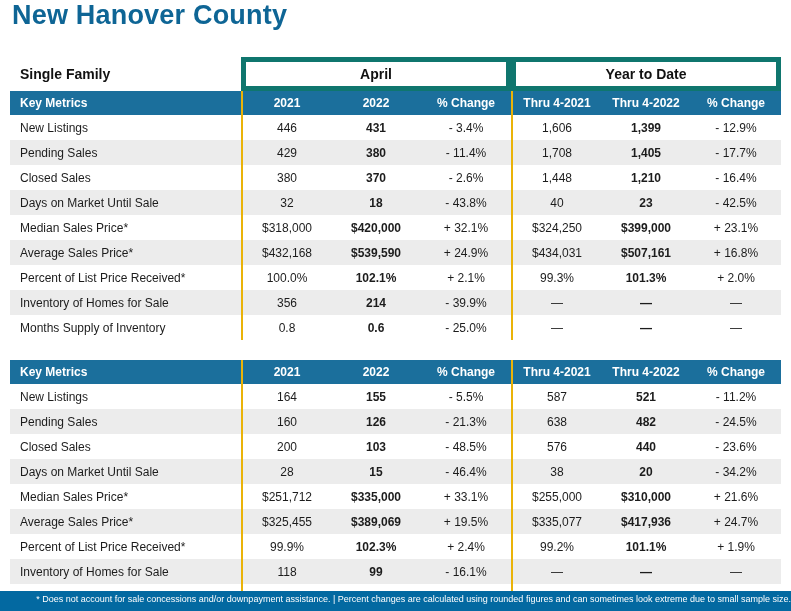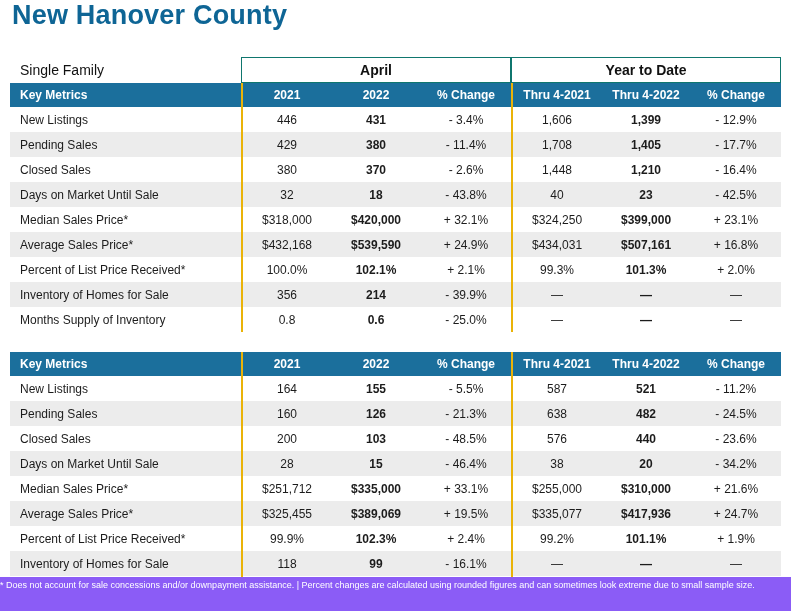--- a/index.html
+++ b/index.html
@@ -29,30 +29,30 @@
   }
   col.c-label { width: 231px; }
   col.c-data  { width: 90px; }
   .group-row td {
     height: 22px;
     font-size: 13px;
     color: #111111;
     background: #ffffff;
   }
   td.section-label {
-    font-weight: normal;
+    font-weight: bold;
     font-size: 14px;
     text-align: left;
     padding-left: 10px;
   }
   td.group-cell {
     font-weight: bold;
     font-size: 14px;
     text-align: center;
-    border: 1px solid #0f766e;
+    border: 5px solid #0f766e;
   }
   .head-row td {
     background: #1b6f9c;
     color: #ffffff;
     font-weight: bold;
     font-size: 12px;
     height: 22px;
     text-align: center;
     margin-top: 11px;
   }
@@ -65,26 +65,26 @@
     background: #ffffff;
   }
   tbody td.metric-label { text-align: left; padding-left: 10px; }
   tbody tr:nth-child(even) td { background: #ececec; }
   td.sep { border-left: 2px solid #eab308; }
   td.bold { font-weight: bold; }
   .footer-bar {
     position: absolute;
     left: 0; bottom: 0;
     width: 791px;
-    height: 34px;
-    background: #8b5cf6;
+    height: 20px;
+    background: #0369a1;
     color: #ffffff;
     font-size: 9px;
     line-height: 17px;
-    text-align: left;
+    text-align: right;
     white-space: nowrap;
     overflow: hidden;
   }
 </style>
 </head>
 <body>
 
 <div class="page-title">New Hanover County</div>
 
 <div class="tbl-wrap first">

